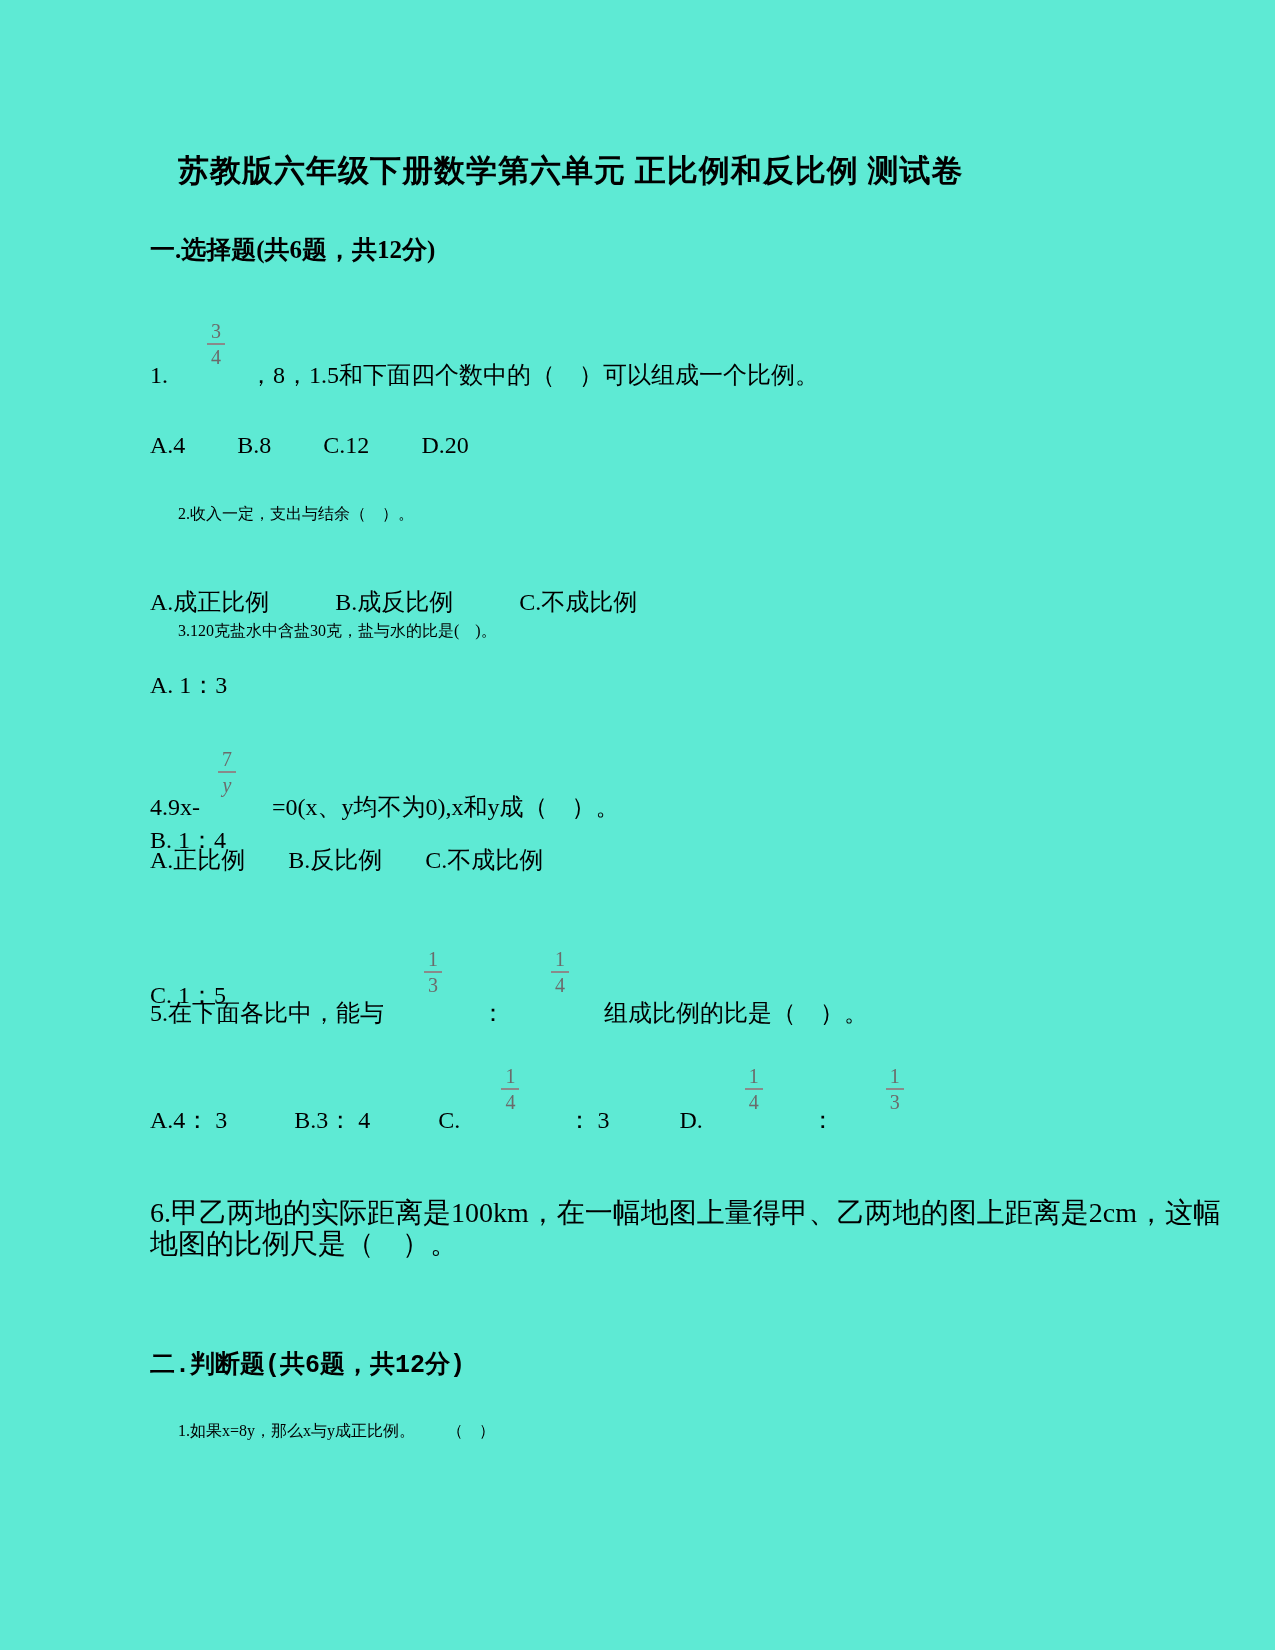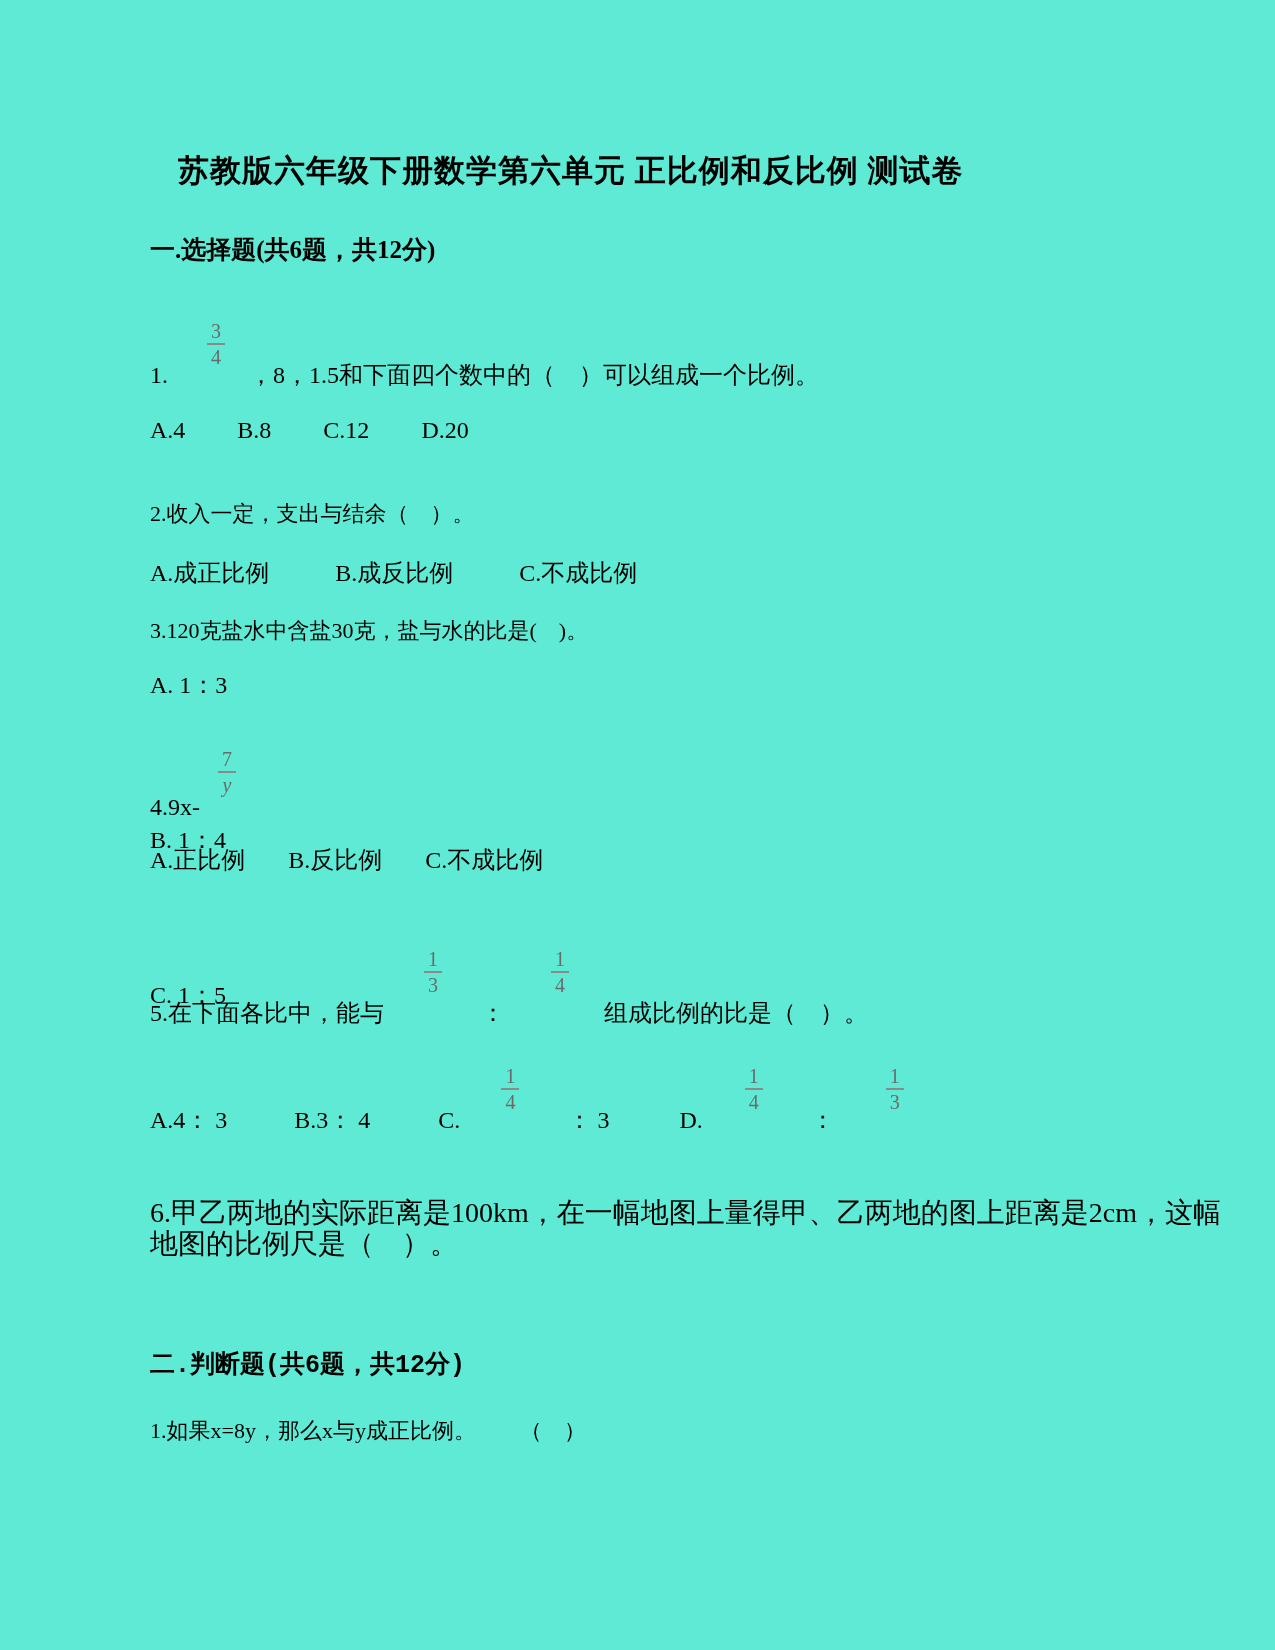--- a/index.html
+++ b/index.html
@@ -19,22 +19,23 @@
     font-size:31px; font-weight:bold;
     letter-spacing:1px;
     white-space:nowrap;
   }
   .sec-heading{
     font-size:25px; font-weight:bold;
     white-space:nowrap;
     text-align:right;
   }
   .qtext{
-    font-size:22px; line-height:31px;
+    font-size:16px; line-height:31px;
     white-space:nowrap;
+    margin-left:28px;
   }
   .qpara{
     font-size:28px; line-height:31px;
     white-space:nowrap;
   }
   .qline{
     display:flex; align-items:flex-end;
     font-size:24px; line-height:30px;
     white-space:pre;
   }
@@ -77,47 +78,48 @@
   <div class="abs sec-heading" style="top:233px;">一.选择题(共6题，共12分)</div>
 
   <div class="abs qline" style="top:318px;height:72px;">
     <span>1.</span>
     <span class="frac raised ml36">
       <span class="fnum">3</span>
       <span class="fden">4</span>
     </span>
     <span class="ml21">，8，1.5和下面四个数中的（　）可以组成一个比例。</span>
   </div>
-  <div class="abs optrow gap52" style="top:415px;">
+  <div class="abs optrow gap52" style="top:430px;">
     <span>A.4</span>
     <span>B.8</span>
     <span>C.12</span>
     <span>D.20</span>
   </div>
 
   <div class="abs qtext" style="top:498px;">2.收入一定，支出与结余（　）。</div>
-  <div class="abs optrow gap66" style="top:558px;">
+  <div class="abs optrow gap66" style="top:587px;">
     <span>A.成正比例</span>
     <span>B.成反比例</span>
     <span>C.不成比例</span>
   </div>
 
   <div class="abs qtext" style="top:615px;">3.120克盐水中含盐30克，盐与水的比是(　)。</div>
   <div class="abs optrow gap125" style="top:670px;flex-direction:column;">
     <span>A. 1：3</span>
     <span>B. 1：4</span>
     <span>C. 1：5</span>
   </div>
 
   <div class="abs qline" style="top:746px;height:76px;">
     <span>4.9x-</span>
     <span class="frac raised26 ml15">
       <span class="fnum">7</span>
       <span class="fden it">y</span>
     </span>
+    <span class="ml33">=0(x、y均不为0),x和y成（　）。</span>
   </div>
   <div class="abs optrow gap43" style="top:845px;">
     <span>A.正比例</span>
     <span>B.反比例</span>
     <span>C.不成比例</span>
   </div>
 
   <div class="abs qline" style="top:956px;height:72px;">
     <span>5.在下面各比中，能与</span>
     <span class="frac raised32 ml37">

